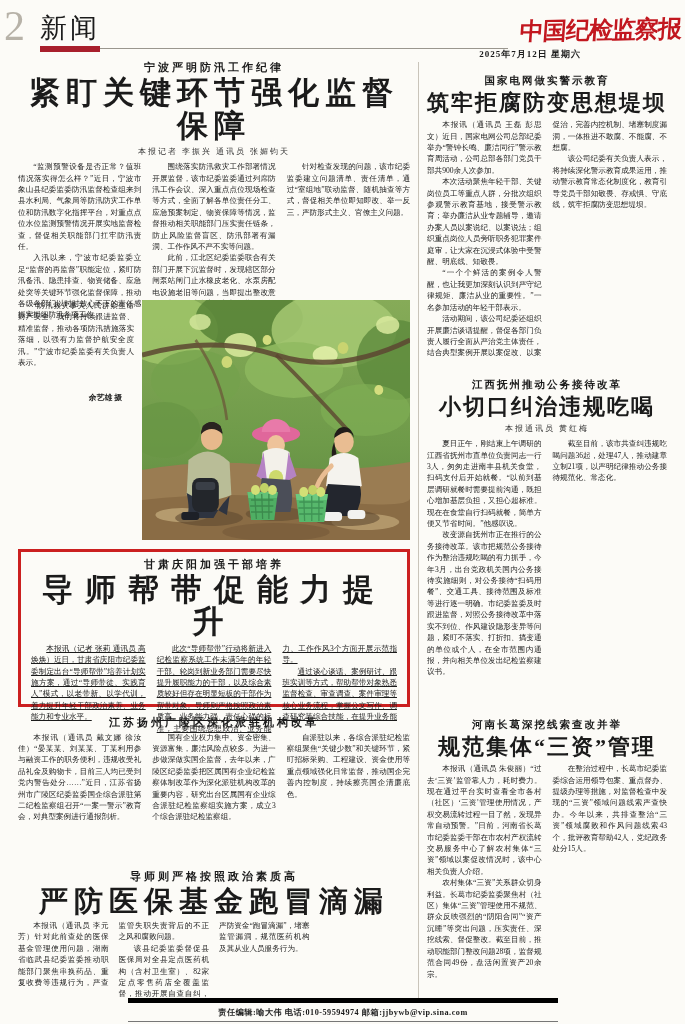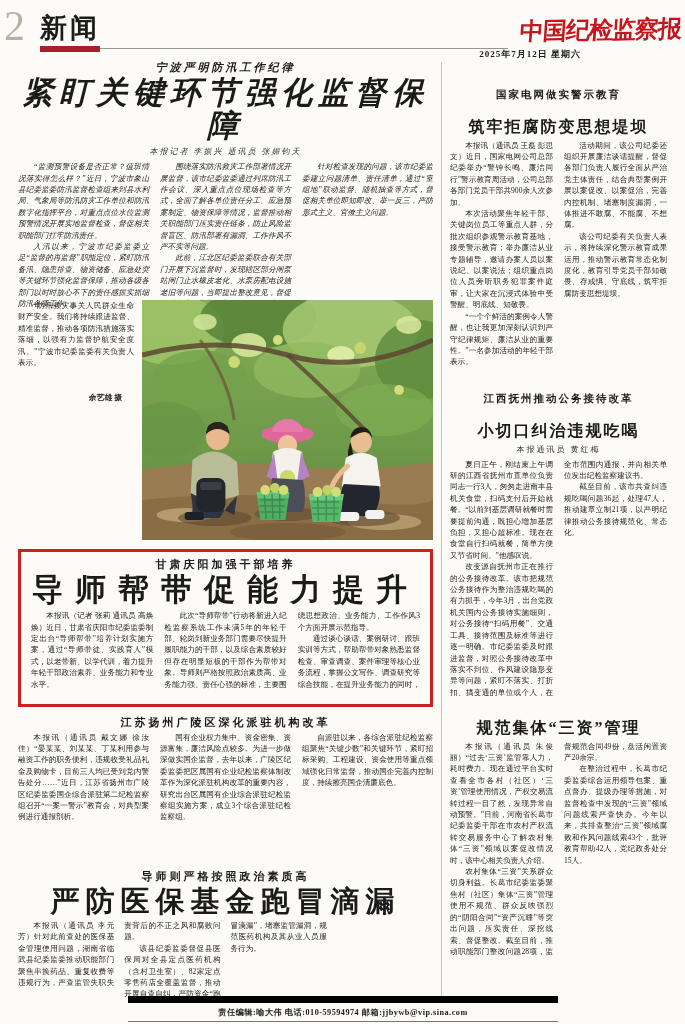--- a/index.html
+++ b/index.html
@@ -1,69 +1,69 @@
 <!DOCTYPE html>
 <html><head>
 <meta charset="utf-8">
 <style>
   html,body{margin:0;padding:0;background:#e8e6e0;}
   .page{position:relative;width:685px;height:1024px;margin:0 auto;background:#fcfbf7;
         font-family:"Liberation Serif","DejaVu Serif",serif;color:#1b1b1b;overflow:hidden;}
   
   .hdr{position:absolute;top:0;left:0;right:0;height:58px;}
   .pagenum{position:absolute;left:4px;top:2px;font-size:42px;color:#b7b2a8;font-weight:400;}
-  .section{position:absolute;left:40px;top:10px;font-size:27px;font-weight:bold;letter-spacing:3px;}
+  .section{position:absolute;left:40px;top:10px;font-size:27px;font-weight:normal;letter-spacing:3px;}
   .hd-rule{position:absolute;left:40px;top:48px;width:468px;height:1px;background:#9a968e;}
   .hd-redbar{position:absolute;left:40px;top:46px;width:60px;height:6px;background:#a81f2c;}
   .hd-date{position:absolute;right:104px;top:48px;font-size:9px;font-weight:bold;letter-spacing:1px;}
   .masthead{position:absolute;right:4px;top:14px;font-size:24px;font-weight:bold;color:#c2171f;
             transform:skewX(-5deg) rotate(-1deg);letter-spacing:-1px;white-space:nowrap;}
   
   .content{position:absolute;top:58px;left:18px;right:18px;bottom:24px;display:flex;}
   .col-left{width:415px;display:flex;flex-direction:column;}
   .v-rule{width:1px;background:#c9c4ba;margin:4px 8px 0 8px;}
   .col-right{flex:1;display:flex;flex-direction:column;}
   
   .kicker{text-align:center;font-size:11px;font-weight:600;letter-spacing:3px;margin:2px 0;}
-  .kicker-sm{text-align:center;font-size:10.5px;font-weight:600;letter-spacing:2px;margin:16px 0;}
+  .kicker-sm{text-align:center;font-size:10.5px;font-weight:600;letter-spacing:2px;margin:2px 0;}
   .hl-xl{text-align:center;font-size:31px;font-weight:bold;letter-spacing:6px;line-height:1.05;margin:2px 0 4px;}
   .hl-lg{text-align:center;font-size:29px;font-weight:bold;letter-spacing:6px;line-height:1.05;margin:2px 0 4px;}
-  .hl-md{text-align:center;font-size:16px;font-weight:bold;letter-spacing:2px;line-height:1.1;margin:3px 0 4px;white-space:nowrap;}
+  .hl-md{text-align:center;font-size:22px;font-weight:bold;letter-spacing:2px;line-height:1.1;margin:3px 0 4px;white-space:nowrap;}
   .byline{text-align:center;font-size:8px;color:#333;letter-spacing:2px;margin:1px 0 4px;}
   .bt{font-size:7.6px;line-height:11.4px;text-align:justify;overflow:hidden;}
   .bt p{margin:0;text-indent:2em;}
   .cols3{column-count:3;column-gap:11px;column-fill:auto;}
   .cols2{column-count:2;column-gap:11px;column-fill:auto;}
   .cols4{column-count:4;column-gap:10px;column-fill:auto;}
   
-  .art-a{height:240px;font-style:italic;}
+  .art-a{height:240px;}
   .bt-a{height:164px;}
   .photo-row{height:246px;display:flex;margin-top:2px;}
   .cap-col{width:116px;padding-right:8px;display:flex;flex-direction:column;}
   .cont-txt{height:88px;overflow:hidden;}
   .caption{margin-top:8px;font-size:7.8px;line-height:12.6px;text-align:justify;color:#222;}
   .caption p{margin:0;text-indent:2em;}
   .credit{margin-top:4px;text-align:right;padding-right:12px;font-size:7.8px;font-weight:bold;}
   .photo-wrap{flex:1;height:240px;}
   .photo-wrap svg{display:block;width:100%;height:100%;}
   .hl-box{margin-top:6px;height:158px;border:3px solid #cb2020;padding:3px 10px 4px;box-sizing:border-box;}
-  .bt-d{height:94px;}
+  .bt-d{height:94px;text-decoration:underline;}
   .art-e{height:152px;margin-top:6px;}
   .bt-e{height:94px;}
   .art-f{flex:1;margin-top:4px;}
   .bt-f{height:80px;}
   
   .art-b{height:312px;padding-top:14px;box-sizing:border-box;}
   .bt-b{height:244px;}
   .art-g{height:340px;padding-top:6px;box-sizing:border-box;}
   .bt-g{height:256px;}
   .art-h{flex:1;padding-top:6px;box-sizing:border-box;}
   .bt-h{height:228px;}
   
-  .footer{position:absolute;bottom:2px;left:128px;width:430px;border-top:7px solid #000000;
+  .footer{position:absolute;bottom:2px;left:128px;width:430px;border-top:5px solid #000000;
           border-bottom:1px solid #777;padding:4px 0 3px;text-align:center;font-size:8.2px;
           font-weight:bold;letter-spacing:.5px;}
 </style>
 </head>
 <body>
 
 <div class="page">
 
   <div class="hdr">
     <div class="pagenum">2</div>
@@ -243,20 +243,21 @@
         <div class="hl-md">小切口纠治违规吃喝</div>
         <div class="byline">本报通讯员 黄红梅</div>
         <div class="bt cols2 bt-g">
           <p>夏日正午，刚结束上午调研的江西省抚州市直单位负责同志一行3人，匆匆走进南丰县机关食堂，扫码支付后开始就餐。“以前到基层调研就餐时需要提前沟通，既担心增加基层负担，又担心超标准。现在在食堂自行扫码就餐，简单方便又节省时间。”他感叹说。</p>
           <p>改变源自抚州市正在推行的公务接待改革。该市把规范公务接待作为整治违规吃喝的有力抓手，今年3月，出台党政机关国内公务接待实施细则，对公务接待“扫码用餐”、交通工具、接待范围及标准等进行逐一明确。市纪委监委及时跟进监督，对照公务接待改革中落实不到位、作风建设隐形变异等问题，紧盯不落实、打折扣、搞变通的单位或个人，在全市范围内通报，并向相关单位发出纪检监察建议书。</p>
           <p>截至目前，该市共查纠违规吃喝问题36起，处理47人，推动建章立制21项，以严明纪律推动公务接待规范化、常态化。</p>
         </div>
       </div>
 
       <div class="art-h">
+        <div class="kicker-sm">河南长葛深挖线索查改并举</div>
         <div class="hl-md">规范集体“三资”管理</div>
         <div class="bt cols2 bt-h">
           <p>本报讯（通讯员 朱俊丽）“过去‘三资’监管靠人力，耗时费力。现在通过平台实时查看全市各村（社区）‘三资’管理使用情况，产权交易流转过程一目了然，发现异常自动预警。”日前，河南省长葛市纪委监委干部在市农村产权流转交易服务中心了解农村集体“三资”领域以案促改情况时，该中心相关负责人介绍。</p>
           <p>农村集体“三资”关系群众切身利益。长葛市纪委监委聚焦村（社区）集体“三资”管理使用不规范、群众反映强烈的“阴阳合同”“资产沉睡”等突出问题，压实责任、深挖线索、督促整改。截至目前，推动职能部门整改问题28项，监督规范合同49份，盘活闲置资产20余宗。</p>
           <p>在整治过程中，长葛市纪委监委综合运用领导包案、重点督办、提级办理等措施，对监督检查中发现的“三资”领域问题线索严查快办。今年以来，共排查整治“三资”领域腐败和作风问题线索43个，批评教育帮助42人，党纪政务处分15人。</p>
         </div>
       </div>
     </div>
   </div>
 

